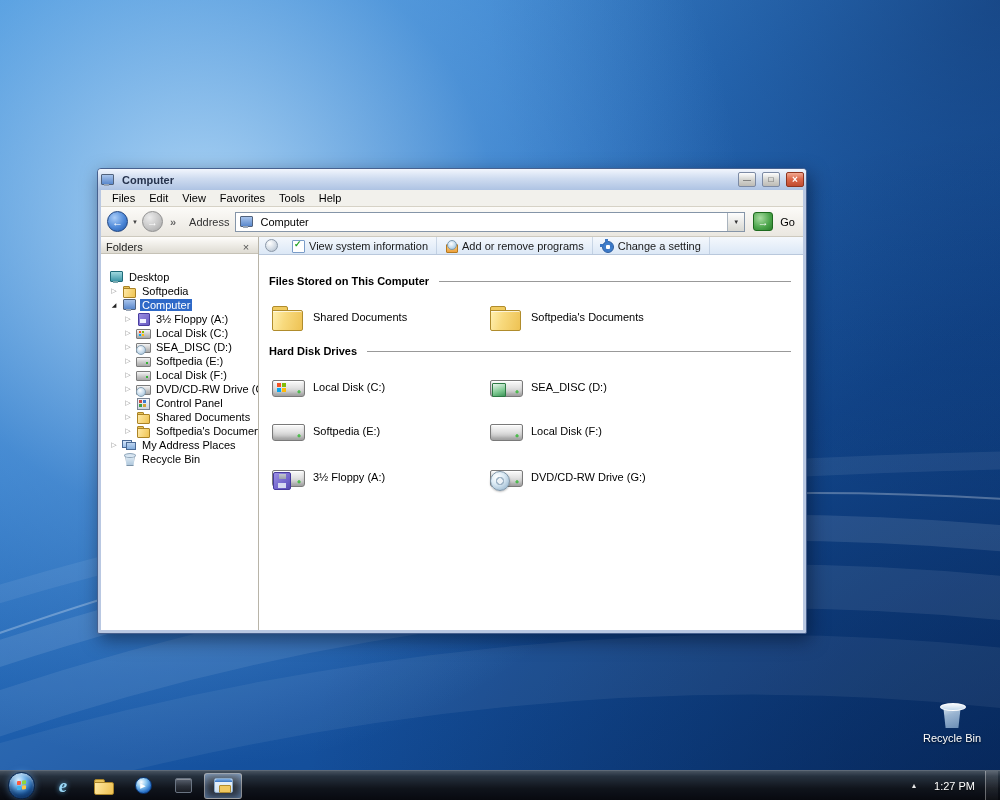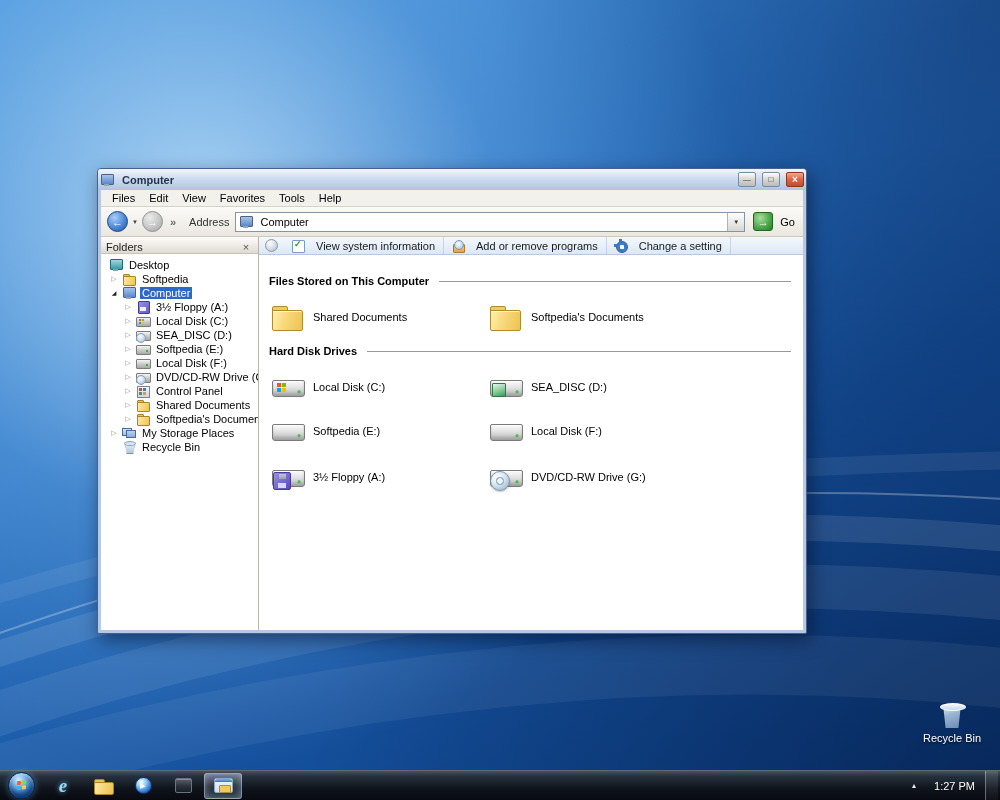--- a/index.html
+++ b/index.html
@@ -32,33 +32,33 @@
   .addr-value{flex:1;white-space:nowrap;overflow:hidden}
   .addr-dd{width:17px;height:18px;background:linear-gradient(#fdfdfd,#d8d8d2);border-left:1px solid #aab4be;display:flex;align-items:center;justify-content:center;font-size:6px;color:#333;flex:none}
   .gobtn{width:20px;height:19px;border-radius:3px;background:radial-gradient(circle at 35% 30%,#a8dca0,#4aa44a 60%,#2b7e2b);border:1px solid #1d6a1d;color:#fff;display:flex;align-items:center;justify-content:center;font-weight:bold;margin-left:5px;flex:none}
   .go-label{margin:0 2px 0 4px}
 
   .wbody{flex:1;display:flex;min-height:0;background:#fff}
   .folders{width:158px;background:#fff;border-right:1px solid #b8b4a8;display:flex;flex-direction:column;flex:none}
   .folders-head{height:17px;background:linear-gradient(#fefdfb,#dedbd2);border-bottom:1px solid #c6c2b6;display:flex;align-items:flex-end;padding:0 5px;flex:none}
   .folders-title{flex:1;color:#222}
   .folders-close{color:#555;font-size:11px;width:14px;text-align:center}
-  .tree{flex:1;padding-top:4px;overflow:hidden}
+  .tree{flex:1;padding-top:16px;overflow:hidden}
   .trow{height:14px;display:flex;align-items:center;padding-left:8px;white-space:nowrap}
   .trow.ind2{padding-left:22px}
   .expander{width:10px;flex:none;font-size:7px;color:#8c8c8c;text-align:center;line-height:14px;margin-right:3px}
   .trow[data-selected="true"] .expander{color:#222;font-size:6px}
   .ticon{width:14px;height:12px;position:relative;flex:none;margin-right:4px}
   .tlabel{padding:0 2px}
   .trow[data-selected="true"] .tlabel{background:#2e69c8;color:#fff}
 
   .rightpane{flex:1;display:flex;flex-direction:column;min-width:0}
   .band{height:18px;background:linear-gradient(#f4f8fd,#dce8f6);border-bottom:1px solid #b9c8dc;display:flex;align-items:center;padding:0 4px;flex:none}
   .band-circle{width:13px;height:13px;border-radius:50%;background:radial-gradient(circle at 35% 30%,#fff,#cfd8e2 60%,#aab6c4);border:1px solid #8b98a8;margin:0 6px 0 2px;flex:none}
-  .task-btn{display:flex;align-items:center;gap:12px;padding:0 8px;height:100%;border-right:1px solid rgba(160,180,205,.45)}
+  .task-btn{display:flex;align-items:center;gap:5px;padding:0 8px;height:100%;border-right:1px solid rgba(160,180,205,.45)}
   .task-icon{width:12px;height:12px;position:relative;flex:none}
   .task-label{color:#1a1a1a;white-space:nowrap}
 
   .content{flex:1;background:#fff;padding:8px 12px 0 10px;overflow:hidden}
   .sec-head{display:flex;align-items:center;margin-top:12px}
   .sec-head.first{margin-top:12px}
   .sec-title{font-weight:bold;white-space:nowrap}
   .sec-line{flex:1;height:1px;background:#999;margin-left:10px}
   .sec-items{display:grid;grid-template-columns:218px 218px;row-gap:12px;margin:14px 0 8px 2px}
   .citem{display:flex;align-items:center;gap:8px;height:32px}
@@ -241,21 +241,21 @@
             <span class="tlabel">Shared Documents</span>
           </div>
           <div class="trow ind2">
             <span class="expander">▷</span>
             <span class="ticon" data-icon="folder-small-icon"></span>
             <span class="tlabel">Softpedia's Documents</span>
           </div>
           <div class="trow">
             <span class="expander">▷</span>
             <span class="ticon" data-icon="network-small-icon"></span>
-            <span class="tlabel">My Storage Places</span>
+            <span class="tlabel">My Address Places</span>
           </div>
           <div class="trow">
             <span class="expander"></span>
             <span class="ticon" data-icon="recycle-small-icon"></span>
             <span class="tlabel">Recycle Bin</span>
           </div>
         </div>
       </div>
 
       <div class="rightpane">

